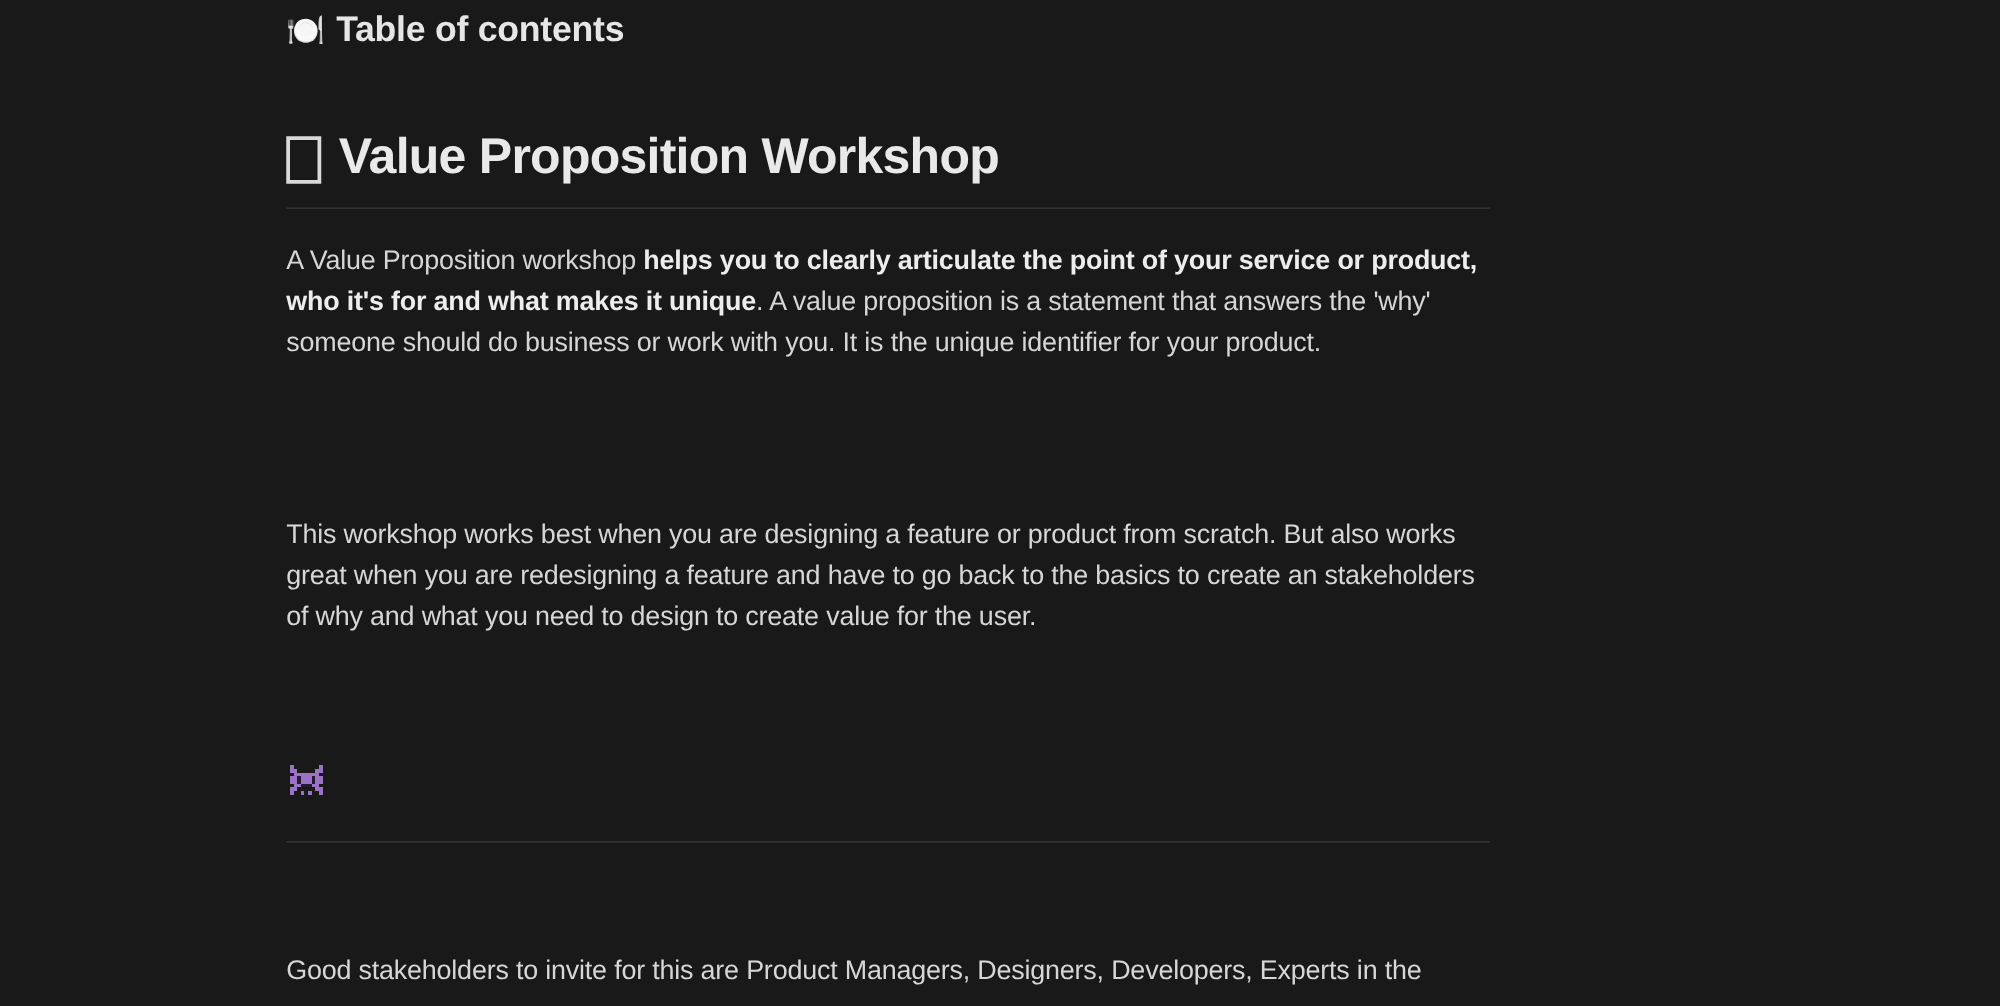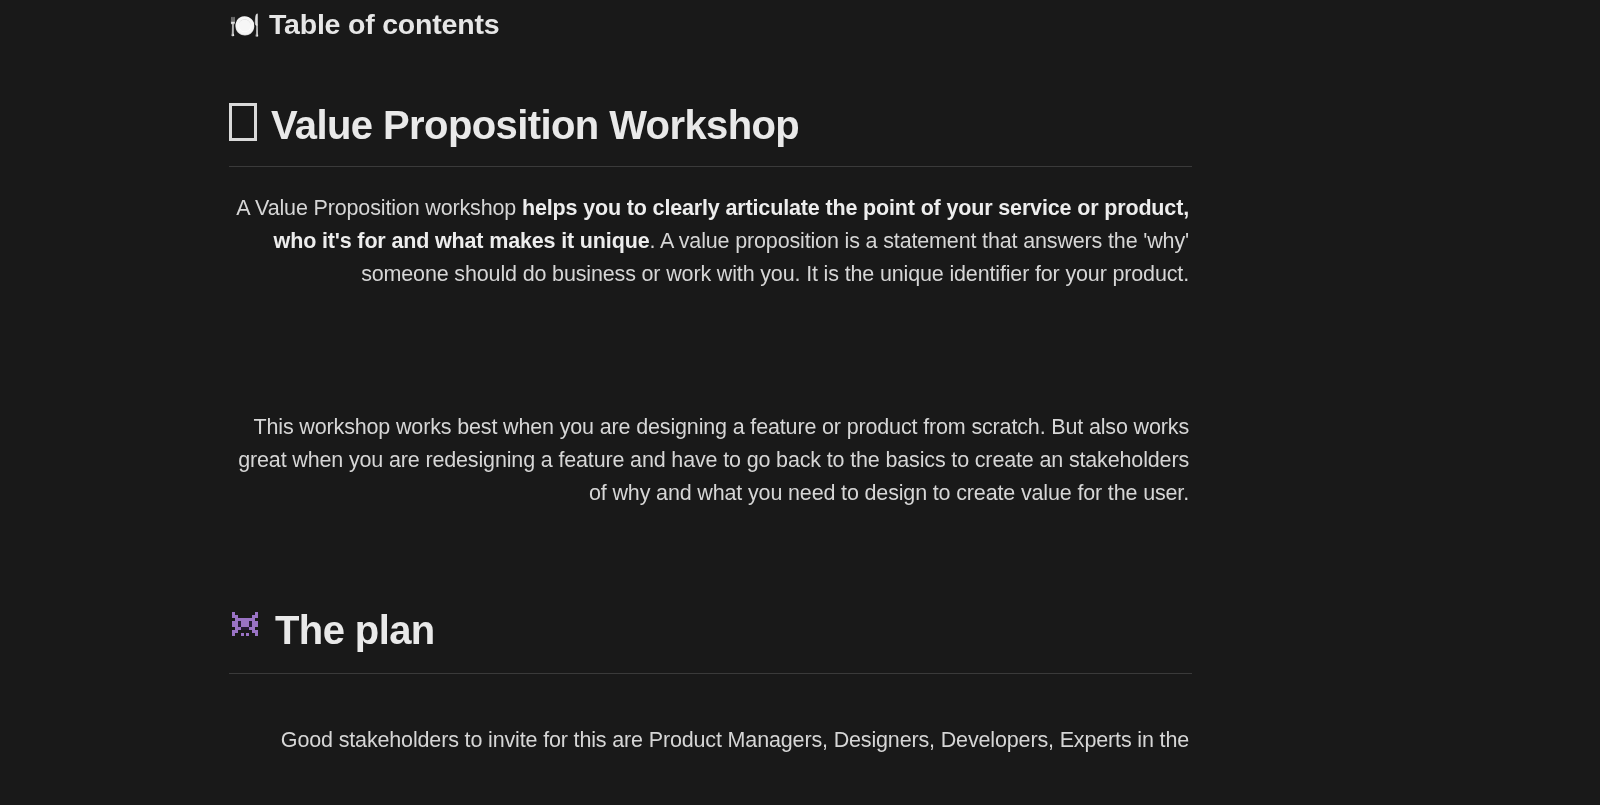--- a/index.html
+++ b/index.html
@@ -38,21 +38,21 @@
   .toc-heading .emoji {
     font-size: 25px;
     line-height: 1;
     display: inline-block;
     transform: translateY(1px);
   }
 
   
   .h1-row {
     display: flex;
-    align-items: flex-start;
+    align-items: flex-end;
     gap: 14px;
     font-size: 40px;
     font-weight: bold;
     color: #e9e9e9;
     letter-spacing: -0.6px;
     line-height: 1.1;
   }
 
   
   .tofu-box {
@@ -80,21 +80,20 @@
     border: 0;
   }
 
   
   p.body {
     font-size: 21.5px;
     line-height: 33px;
     color: #d6d6d6;
     letter-spacing: -0.15px;
     font-weight: 400;
-    text-align: right;
   }
   p.body b, p.body strong {
     font-weight: bold;
     color: #ededed;
   }
 
   
   .h3 {
     font-size: 23px;
     font-weight: bold;
@@ -147,21 +146,20 @@
           <rect x="9" y="7" width="1" height="1"></rect>
         <rect x="4" y="7" width="1" height="1"></rect>
           <rect x="6" y="7" width="1" height="1"></rect>
       </g>
       <g fill="#241a33">
         <rect x="3" y="3" width="1" height="2"></rect>
         <rect x="7" y="3" width="1" height="2"></rect>
         <rect x="4" y="5" width="3" height="1"></rect>
       </g>
     </svg>
-    <span>The plan</span>
   </div>
 
   <hr class="rule" style="position:absolute;left:229px;top:673px;">
 
 
-  <p class="body abs" style="top:724px;width:960px;">Good stakeholders to invite for this are Product Managers, Designers, Developers, Experts in the</p>
+  <p class="body abs" style="top:760px;width:960px;">Good stakeholders to invite for this are Product Managers, Designers, Developers, Experts in the</p>
 
 </div>
 
 </body></html>

